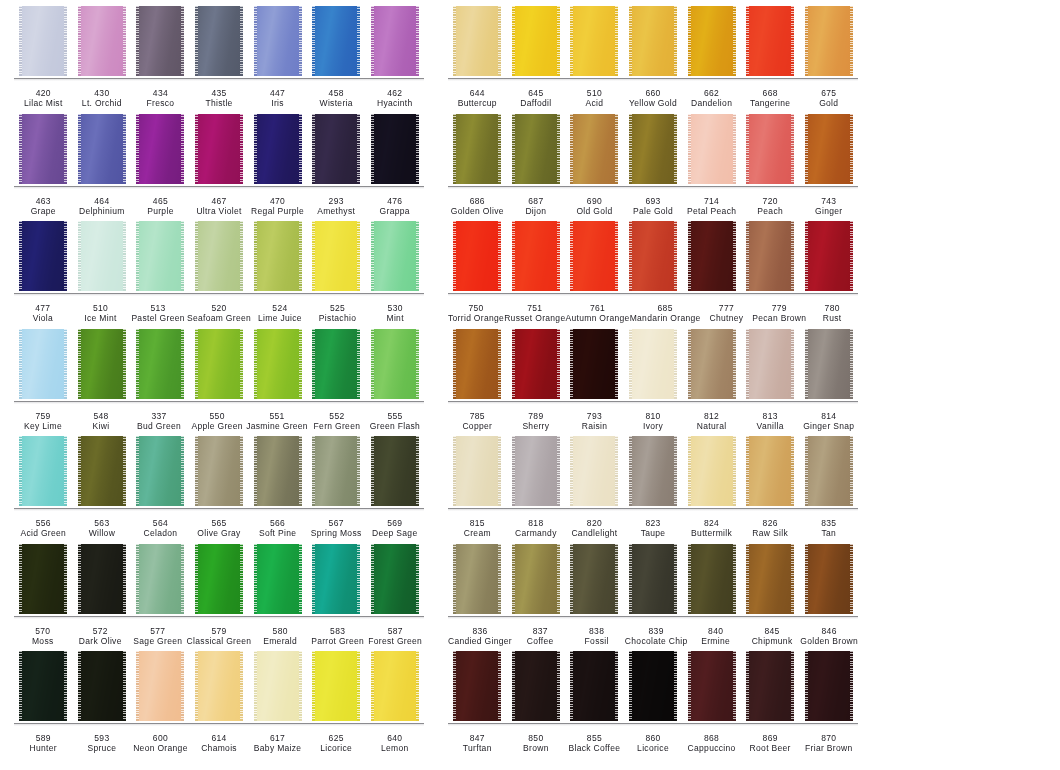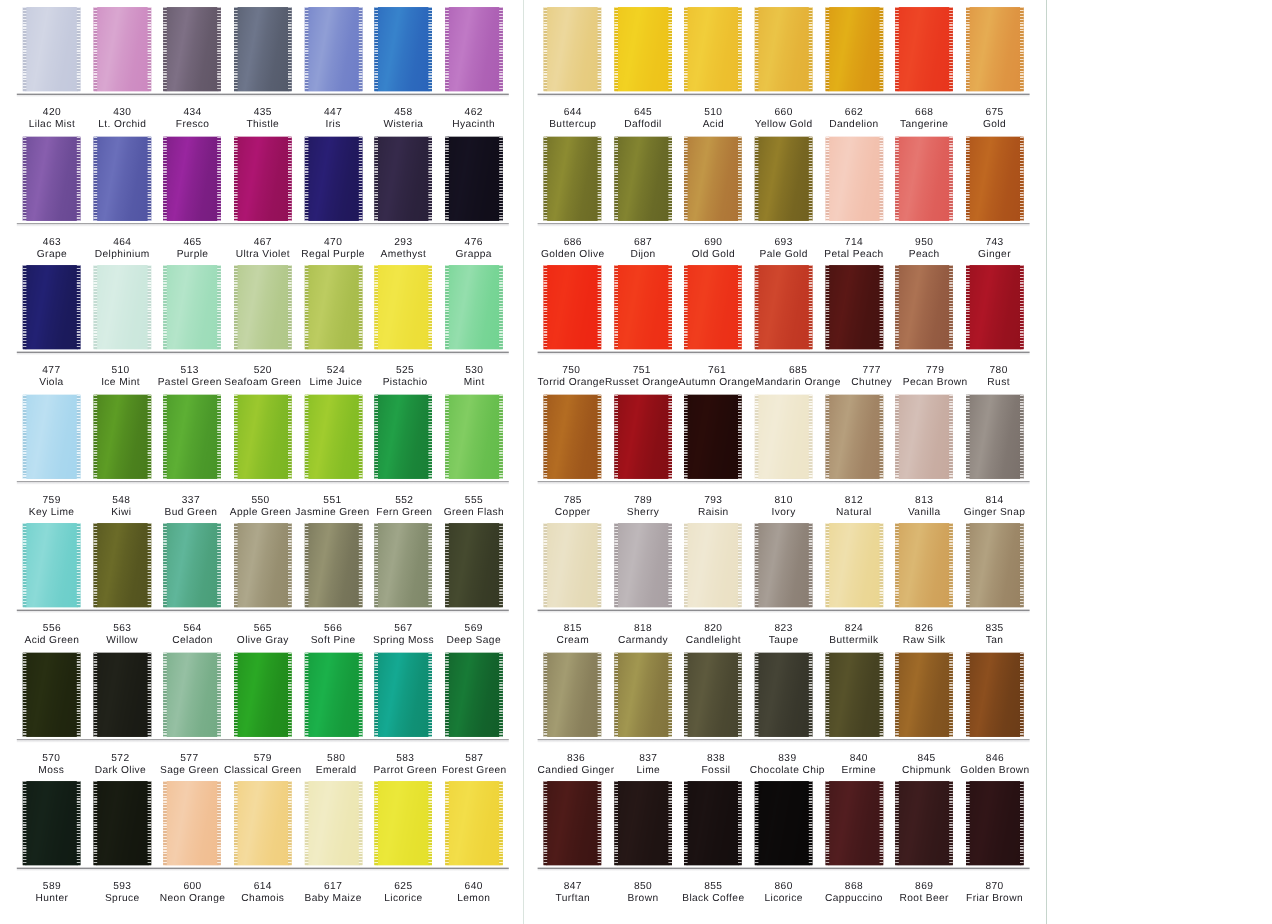--- a/index.html
+++ b/index.html
@@ -13,21 +13,21 @@
     height: 770px;
     overflow: hidden;
     font-family: "Liberation Sans", sans-serif;
     -webkit-font-smoothing: antialiased;
   }
 
   #card {
     position: relative;
     width: 872px;
     height: 770px;
-    background: #14532d;
+    background: #ef4444;
     display: flex;
     flex-direction: row;
   }
 
   .panel {
     position: relative;
     width: 530px;
     height: 770px;
     background: #ffffff;
     display: flex;
@@ -890,21 +890,21 @@
           </div>
           <div class="label">
             <span class="code">693</span>
             <span class="name">Pale Gold</span>
           </div>
           <div class="label">
             <span class="code">714</span>
             <span class="name">Petal Peach</span>
           </div>
           <div class="label">
-            <span class="code">950</span>
+            <span class="code">720</span>
             <span class="name">Peach</span>
           </div>
           <div class="label">
             <span class="code">743</span>
             <span class="name">Ginger</span>
           </div>
         </div>
       </div>
       <div class="swatch-row">
         <div class="swatches">
@@ -1211,21 +1211,21 @@
           </div>
         </div>
         <div class="shelf"></div>
         <div class="labels">
           <div class="label">
             <span class="code">836</span>
             <span class="name">Candied Ginger</span>
           </div>
           <div class="label">
             <span class="code">837</span>
-            <span class="name">Lime</span>
+            <span class="name">Coffee</span>
           </div>
           <div class="label">
             <span class="code">838</span>
             <span class="name">Fossil</span>
           </div>
           <div class="label">
             <span class="code">839</span>
             <span class="name">Chocolate Chip</span>
           </div>
           <div class="label">

